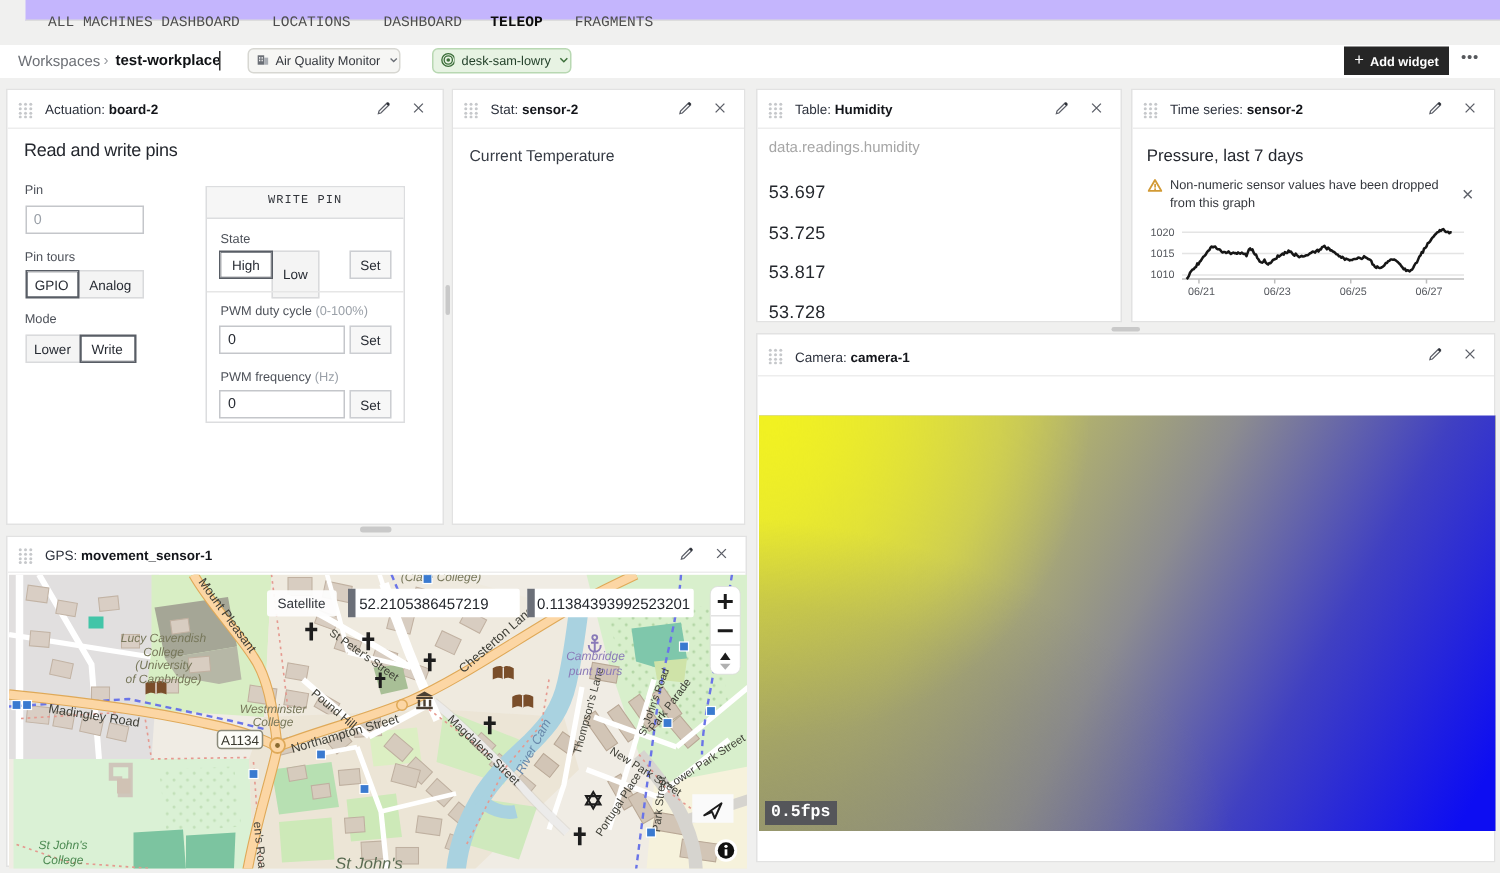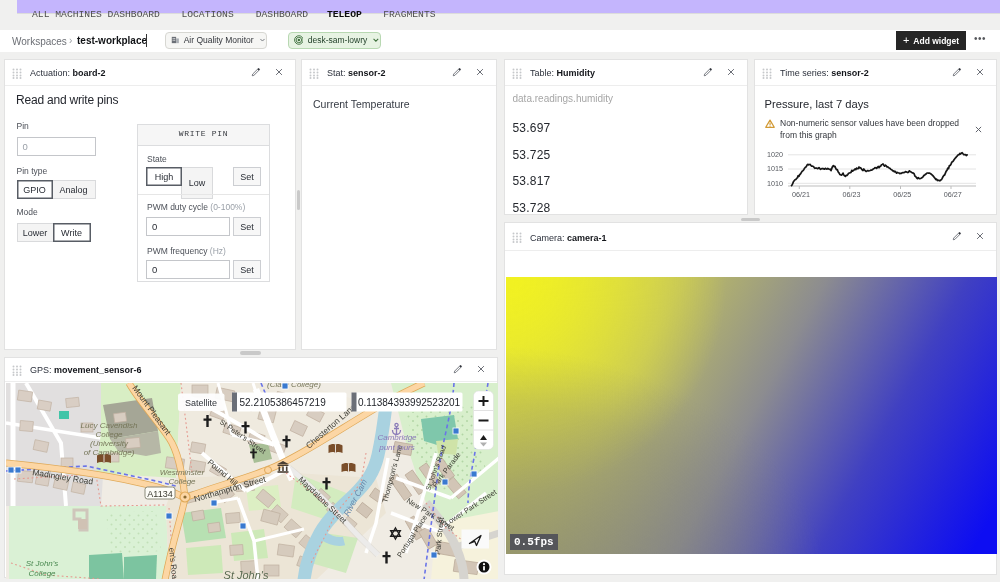--- a/index.html
+++ b/index.html
@@ -101,21 +101,21 @@
       </svg>
     <svg class="xbtn" viewBox="0 0 12 12">
         <path d="M2.5 2.5 L9.5 9.5 M9.5 2.5 L2.5 9.5" stroke="#5d6069" stroke-width="1.1"></path>
       </svg>
   </div>
   <div class="abs" style="left:11px; top:33px; font-size:12px; color:#24272e; letter-spacing:-0.2px;">Read and write pins</div>
   <span class="lbl" style="left:11.5px; top:61px;">Pin</span>
   <div class="inp" style="left:11.5px; top:77px; width:79px; height:19px;">
       <span style="color:#9aa0a8;">0</span>
     </div>
-  <span class="lbl" style="left:11.5px; top:106px;">Pin type</span>
+  <span class="lbl" style="left:11.5px; top:106px;">Pin tours</span>
   <div class="btn sel" style="left:11.5px; top:120px; width:36px; height:19px;">GPIO</div>
   <div class="btn" style="left:46.5px; top:120px; width:44px; height:19px;">Analog</div>
   <span class="lbl" style="left:11.5px; top:147px;">Mode</span>
   <div class="btn" style="left:11.5px; top:163px; width:37px; height:19px;">Lower</div>
   <div class="btn sel" style="left:47.5px; top:163px; width:38px; height:19px;">Write</div>
 
   <div class="abs" style="left:132px; top:64px; width:133px; height:158px; border:1px solid #dcdddf;">
     <div class="abs" style="left:0; top:0; right:0; height:21px; background:#f6f6f6; border-bottom:1px solid #dcdddf; text-align:center; font-family:'Liberation Mono',monospace; font-size:8px; letter-spacing:0.7px; color:#33363c; line-height:18px;">WRITE PIN</div>
     <span class="lbl" style="left:9px; top:29px;">State</span>
     <div class="btn sel" style="left:8px; top:42px; width:36px; height:19px;">High</div>
@@ -300,21 +300,21 @@
           <circle cx="5" cy="4.5" r="1"></circle>
           <circle cx="8.5" cy="4.5" r="1"></circle>
           <circle cx="1.5" cy="7.5" r="1"></circle>
           <circle cx="5" cy="7.5" r="1"></circle>
           <circle cx="8.5" cy="7.5" r="1"></circle>
           <circle cx="1.5" cy="10" r="1"></circle>
           <circle cx="5" cy="10" r="1"></circle>
           <circle cx="8.5" cy="10" r="1"></circle>
         </g>
       </svg>
-    <span class="ctitle">GPS: <b>movement_sensor-6</b></span>
+    <span class="ctitle">GPS: <b>movement_sensor-1</b></span>
     <svg class="pencil" viewBox="0 0 12 12">
         <path d="M1.5 10.5 L2 8.5 L8.5 2 L10 3.5 L3.5 10 Z" fill="none" stroke="#5d6069" stroke-width="1"></path>
         <path d="M8.5 2 L10 3.5" stroke="#2c2f36" stroke-width="2"></path>
       </svg>
     <svg class="xbtn" viewBox="0 0 12 12">
         <path d="M2.5 2.5 L9.5 9.5 M9.5 2.5 L2.5 9.5" stroke="#5d6069" stroke-width="1.1"></path>
       </svg>
   </div>
   <div class="abs" style="left:0.5px; top:24.5px; width:492.5px; height:196px; overflow:hidden;">
   <svg width="493" height="197" viewBox="0 0 493 197" style="display:block;">

